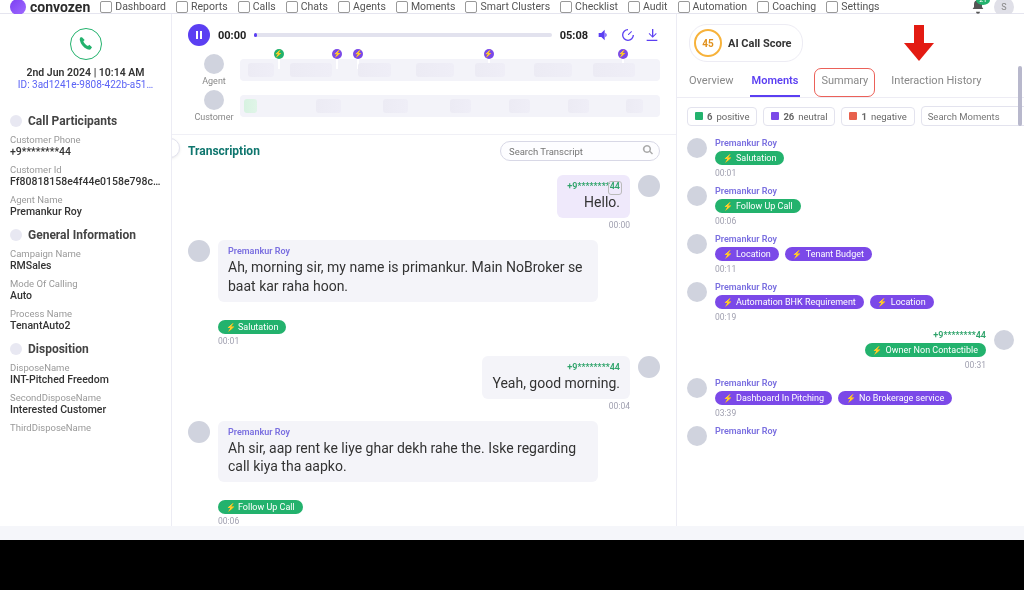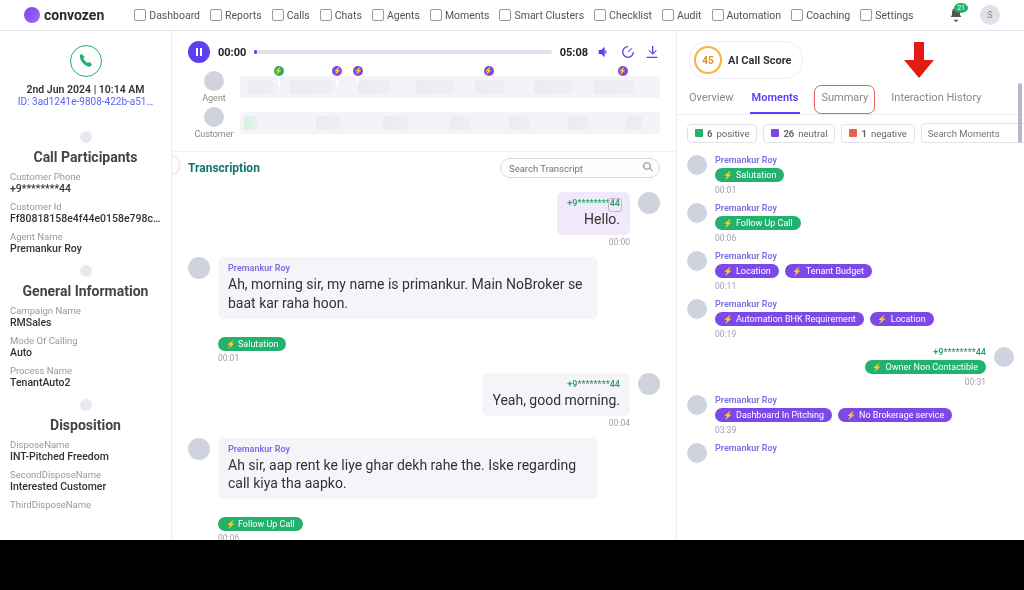--- a/index.html
+++ b/index.html
@@ -1,41 +1,41 @@
 <!DOCTYPE html>
 <html><head>
 <meta charset="utf-8">
 <style>
 * { box-sizing: border-box; margin: 0; padding: 0; font-family: -apple-system, BlinkMacSystemFont, "Segoe UI", Roboto, sans-serif; }
 body { background: #f5f6fa; color: #333; font-size: 12px; width: 1024px; height: 590px; overflow: hidden; position: relative; }
 
 
-.topbar { height: 31px; background: #fff; border-bottom: 1px solid #e5e5ef; display: flex; align-items: center; padding: 0 24px; gap: 16px; }
+.topbar { height: 14px; background: #fff; border-bottom: 1px solid #e5e5ef; display: flex; align-items: center; padding: 0 10px; gap: 8px; }
 .logo { display: flex; align-items: center; gap: 4px; font-weight: 700; font-size: 14px; color: #2b2b2b; }
 .logo-icon { width: 16px; height: 16px; border-radius: 50%; background: linear-gradient(135deg,#7b3ff2,#a06bff); display:inline-block; }
-.nav { display: flex; gap: 10px; align-items: flex-end; flex: 1; margin-left: 14px; }
+.nav { display: flex; gap: 10px; align-items: flex-end; flex: 1; margin-left: 2px; }
 .nav-item { display: flex; align-items: center; gap: 3px; color: #555; font-size: 10.5px; cursor: pointer; }
 .nav-item .ico { width: 12px; height: 12px; display:inline-block; border:1px solid #999; border-radius:2px; }
 .bell { position: relative; width:16px; height:16px; }
 .bell svg { width:16px; height:16px; fill:#555; }
 .badge-dot { position:absolute; top:-4px; right:-4px; background:#23b26d; color:#fff; border-radius:50%; font-size:7px; padding:1px 3px; }
 .avatar-top { width:20px; height:20px; border-radius:50%; background:#e0e0e8; display:flex; align-items:center; justify-content:center; font-size:9px; color:#888; }
 
 
 .main { display:flex; height: calc(100% - 28px - 50px); }
 .sidebar-left { width:172px; padding:10px 10px; border-right:1px solid #ececf4; background:#fff; }
 .center { flex:1; background:#fff; display:flex; flex-direction:column; overflow:hidden; }
 .sidebar-right { width:348px; background:#fff; border-left:1px solid #ececf4; display:flex; flex-direction:column; position:relative; }
 
 
 .call-ico { width:32px; height:32px; border:1px solid #23b26d; border-radius:50%; display:flex; align-items:center; justify-content:center; margin:4px auto 6px; }
 .call-ico svg { width:16px; height:16px; fill:#23b26d; }
 .ts { text-align:center; font-size:10.5px; font-weight:600; color:#333; }
 .call-id { text-align:center; font-size:10px; color:#5b63f5; white-space:nowrap; overflow:hidden; text-overflow:ellipsis; margin-bottom:24px; }
-.sec-head { display:flex; align-items:center; gap:6px; font-weight:700; font-size:14px; color:#444; margin:10px 0 6px;flex-direction:column; }
+.sec-head { display:flex; align-items:center; gap:6px; font-weight:700; font-size:12px; color:#444; margin:10px 0 6px; }
 .sec-head .hicon { width:12px; height:12px; border-radius:50%; background:#e8e8f2; display:inline-block; }
 .kv-label { font-size:9.5px; color:#999; margin-top:6px; }
 .kv-value { font-size:10.5px; color:#333; font-weight:500; white-space:nowrap; overflow:hidden; text-overflow:ellipsis; }
 
 
 .player { padding:10px 16px 6px; display:flex; align-items:center; gap:8px; }
 .play-btn { width:22px; height:22px; border-radius:50%; background:#5b3ff2; display:flex; align-items:center; justify-content:center; cursor:pointer; }
 .play-btn .bars { display:flex; gap:2px; }
 .play-btn .bars span { width:2px; height:8px; background:#fff; }
 .time { font-size:11px; font-weight:700; color:#222; }

